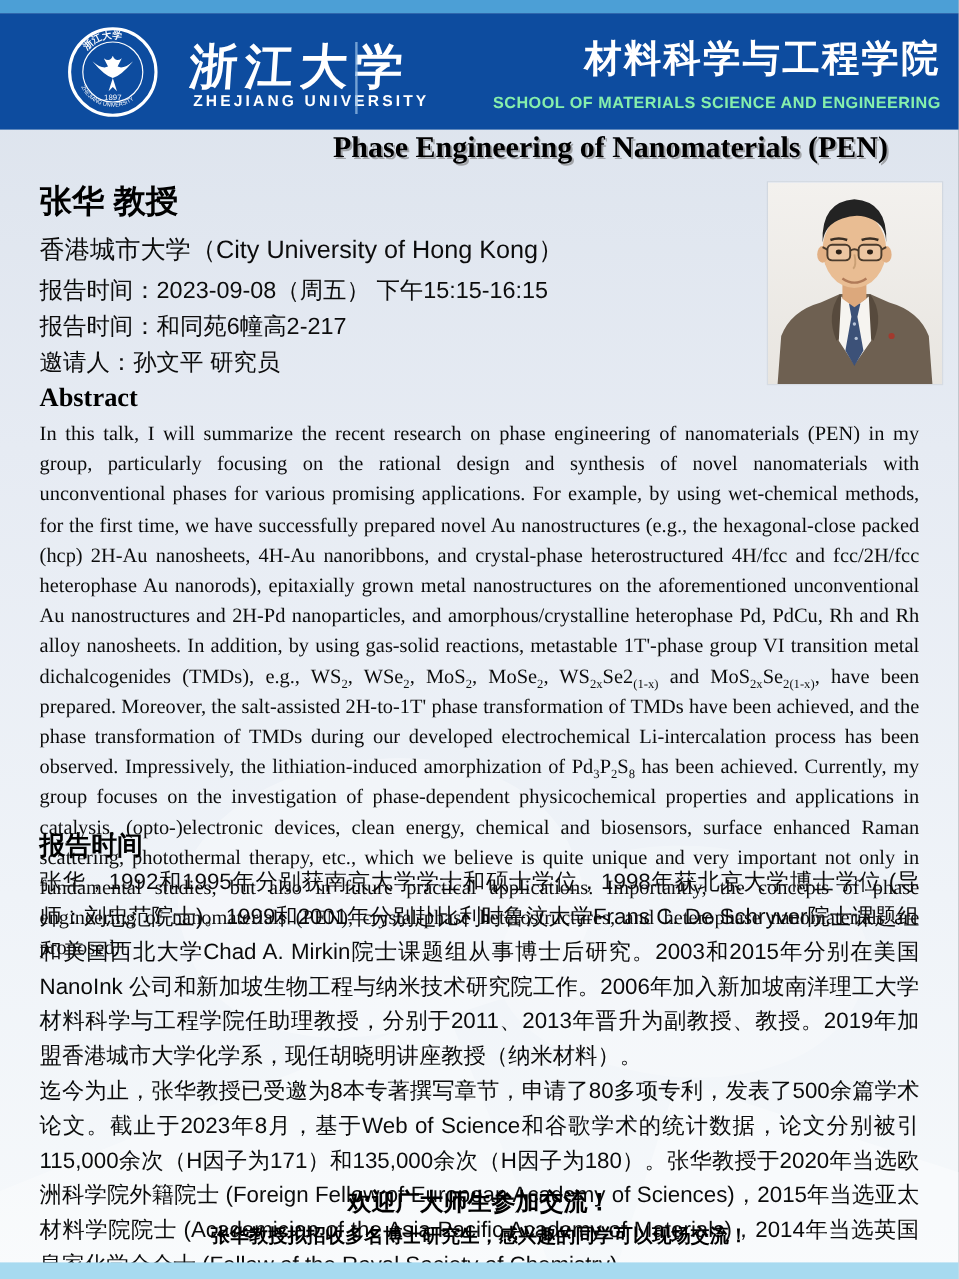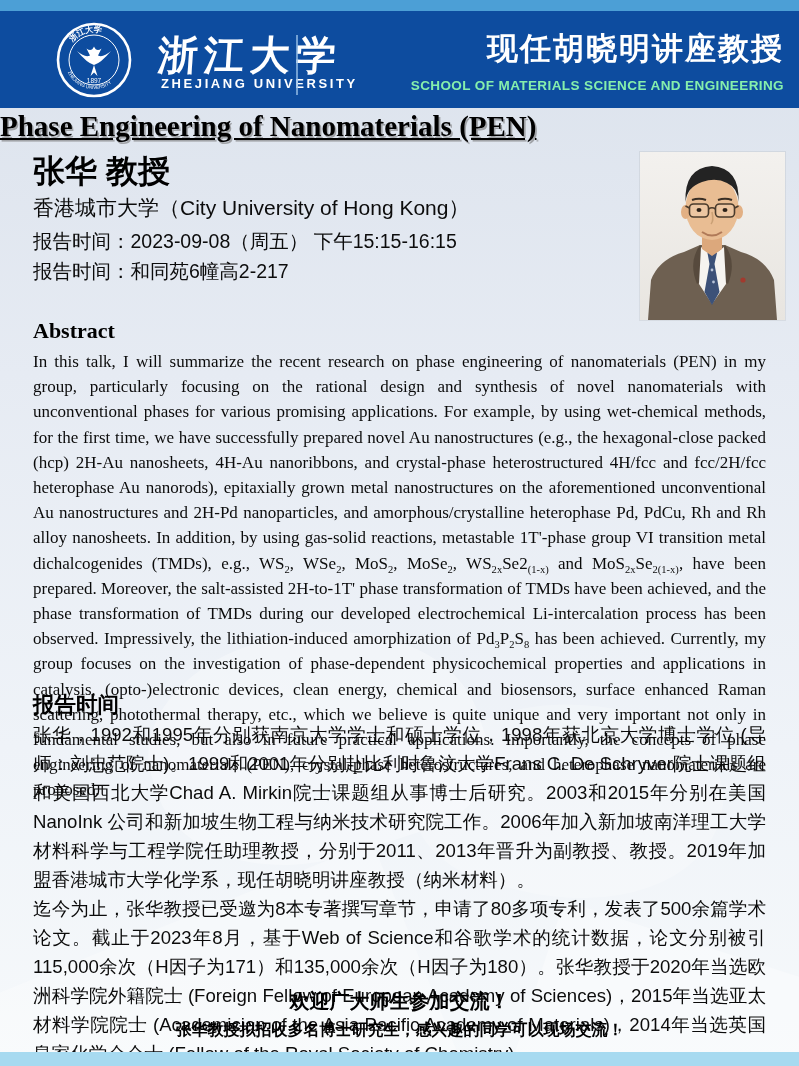--- a/index.html
+++ b/index.html
@@ -21,24 +21,24 @@
   .top-stripe { position:absolute; left:0; top:0; width:100%; height:11px; background:#4c9fd6; }
   .header-band { position:absolute; left:0; top:11px; width:100%; height:97px; background:#0d4c9f; }
   .seal { position:absolute; left:54px; top:9px; width:80px; height:80px; }
   .calli { position:absolute; left:158px; top:17px; font-size:40px; font-weight:700; color:#fff;
            letter-spacing:6px; transform:skewX(-4deg); font-family:"DejaVu Sans",sans-serif; }
   .calli-en { position:absolute; left:161px; top:65px; font-size:13px; font-weight:700; color:#fff; letter-spacing:2.6px; }
   .hdr-divider { position:absolute; left:296px; top:24px; width:2px; height:60px; background:rgba(150,190,230,.75); }
   .school-cn { position:absolute; right:15px; top:17px; font-size:31px; font-weight:900; color:#fff; letter-spacing:2px; }
   .school-en { position:absolute; right:15px; top:67px; font-size:13.5px; font-weight:700; color:#86efac; letter-spacing:.4px; }
   
-  .title { position:absolute; left:0; top:110px; width:740px; text-align:left;
-           font-family:"Liberation Serif","DejaVu Serif",serif; font-weight:700; font-size:29px; color:#000;
-           text-shadow:1.6px 1.6px 0 rgba(110,110,110,.55);text-decoration:underline; }
-  .speaker { position:absolute; left:33px; top:150px; font-size:32px; font-weight:900; color:#000; }
+  .title { position:absolute; left:0; top:110px; width:740px; text-align:right;
+           font-family:"Liberation Serif","DejaVu Serif",serif; font-weight:700; font-size:25px; color:#000;
+           text-shadow:1.6px 1.6px 0 rgba(110,110,110,.55); }
+  .speaker { position:absolute; left:33px; top:150px; font-size:27px; font-weight:900; color:#000; }
   .affiliation { position:absolute; left:33px; top:194px; font-size:21px; color:#0c0c0c; }
   .info-line { position:absolute; left:33px; font-size:19.5px; color:#0c0c0c; }
   .info-time { top:228px; } .info-venue { top:258px; } .info-host { top:288px; }
   .photo { position:absolute; left:640px; top:152px; width:145px; height:168px; box-shadow:0 0 0 1px rgba(0,0,0,.06); }
   
   .abstract-h { position:absolute; left:33px; top:318px; font-family:"Liberation Serif","DejaVu Serif",serif;
                 font-weight:700; font-size:22px; color:#000; }
   .abstract-body { position:absolute; left:33px; top:349px; width:733px;
                    font-family:"Liberation Serif","DejaVu Serif",serif; font-size:17px; line-height:25.2px;
                    text-align:justify; color:#0b0b0b; }
@@ -74,33 +74,36 @@
         <path id="arcTop" d="M12,40 A28,28 0 0 1 68,40"></path>
         <path id="arcBot" d="M11,40 A29,29 0 0 0 69,40"></path>
       </defs>
       <text font-size="8" fill="#ffffff" font-weight="bold"><textPath href="#arcTop" startOffset="22%">浙江大学</textPath></text>
       <text font-size="4.6" fill="#ffffff"><textPath href="#arcBot" startOffset="14%">ZHEJIANG UNIVERSITY</textPath></text>
       <text x="40" y="63" font-size="6.5" fill="#ffffff" text-anchor="middle">1897</text>
     </svg>
     <div class="calli">浙江大学</div>
     <div class="calli-en">ZHEJIANG UNIVERSITY</div>
     <div class="hdr-divider"></div>
-    <div class="school-cn">现任胡晓明讲座教授</div>
+    <div class="school-cn">材料科学与工程学院</div>
     <div class="school-en">SCHOOL OF MATERIALS SCIENCE AND ENGINEERING</div>
   </div>
 
   <div class="title">Phase Engineering of Nanomaterials (PEN)</div>
   <div class="speaker">张华 教授</div>
   <div class="affiliation">香港城市大学（City University of Hong Kong）</div>
 
   <div class="info-line info-time">
     <span>报告时间：</span><span>2023-09-08（周五） 下午15:15-16:15</span>
   </div>
   <div class="info-line info-venue">
     <span>报告时间：</span><span>和同苑6幢高2-217</span>
+  </div>
+  <div class="info-line info-host">
+    <span>邀请人：</span><span>孙文平 研究员</span>
   </div>
 
   <svg class="photo" viewBox="0 0 145 168" aria-hidden="true">
     <defs>
       <linearGradient id="pbg" x1="0" y1="0" x2="0" y2="1">
         <stop offset="0" stop-color="#f3f1ee"></stop>
           <stop offset="1" stop-color="#e8e5e0"></stop>
       </linearGradient>
     </defs>
     <rect width="145" height="168" fill="url(#pbg)"></rect>

